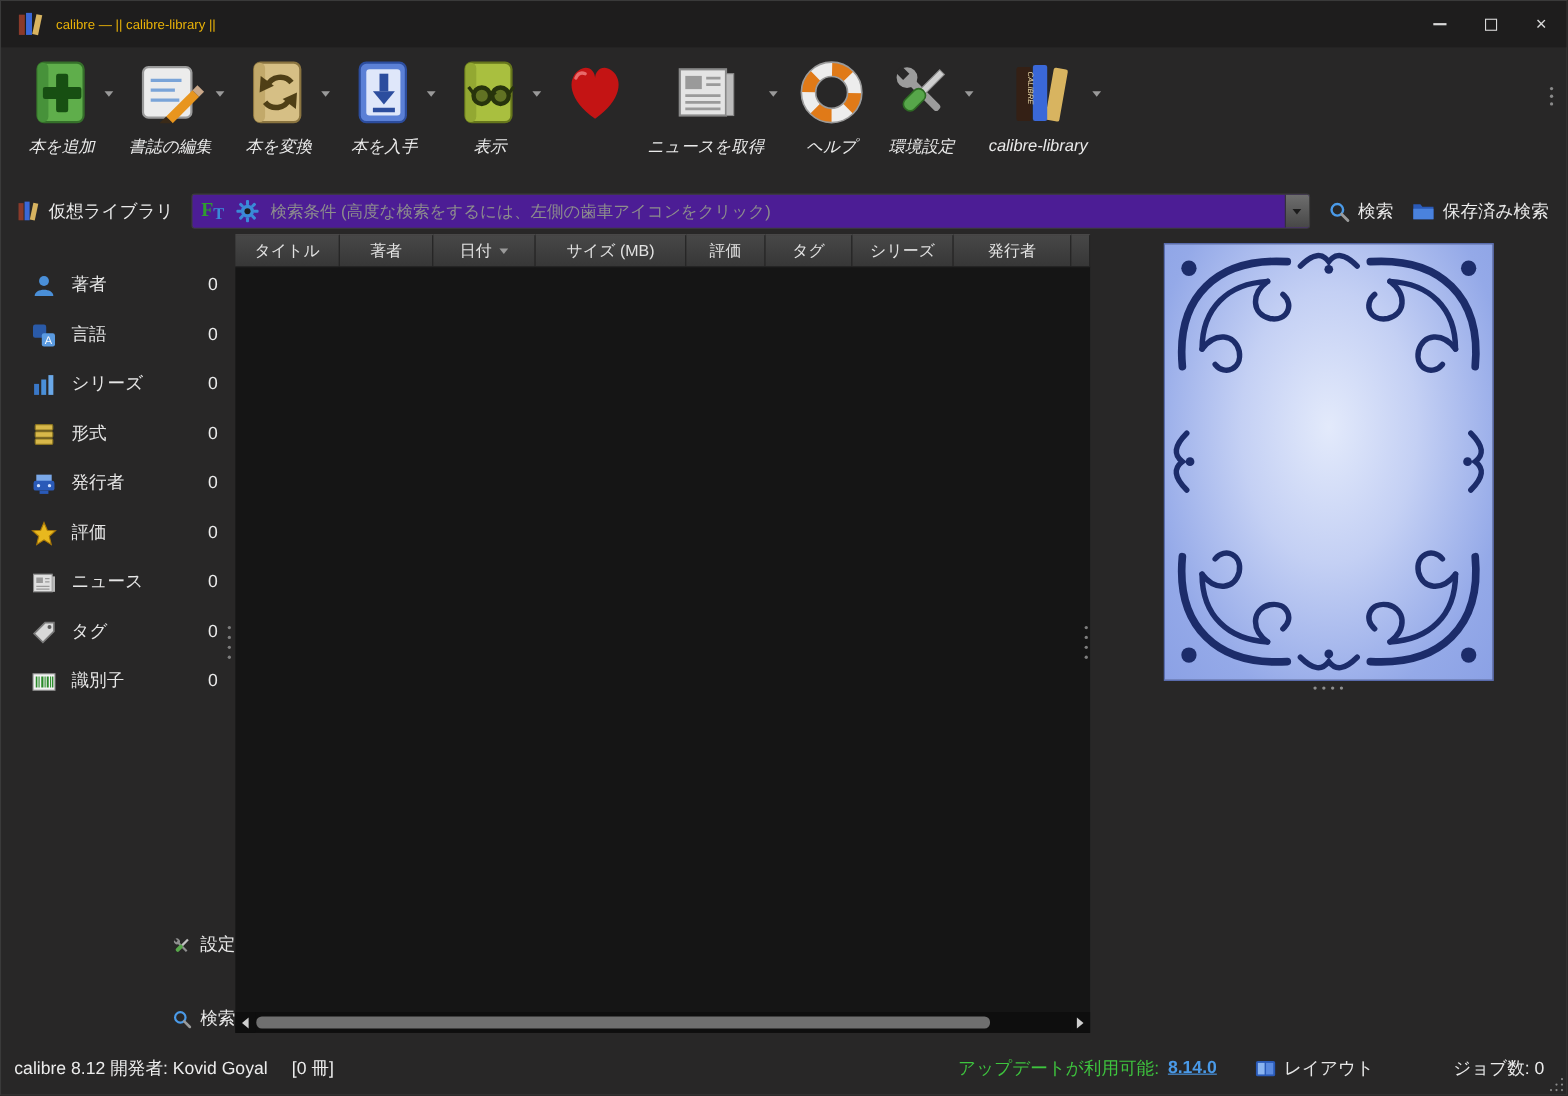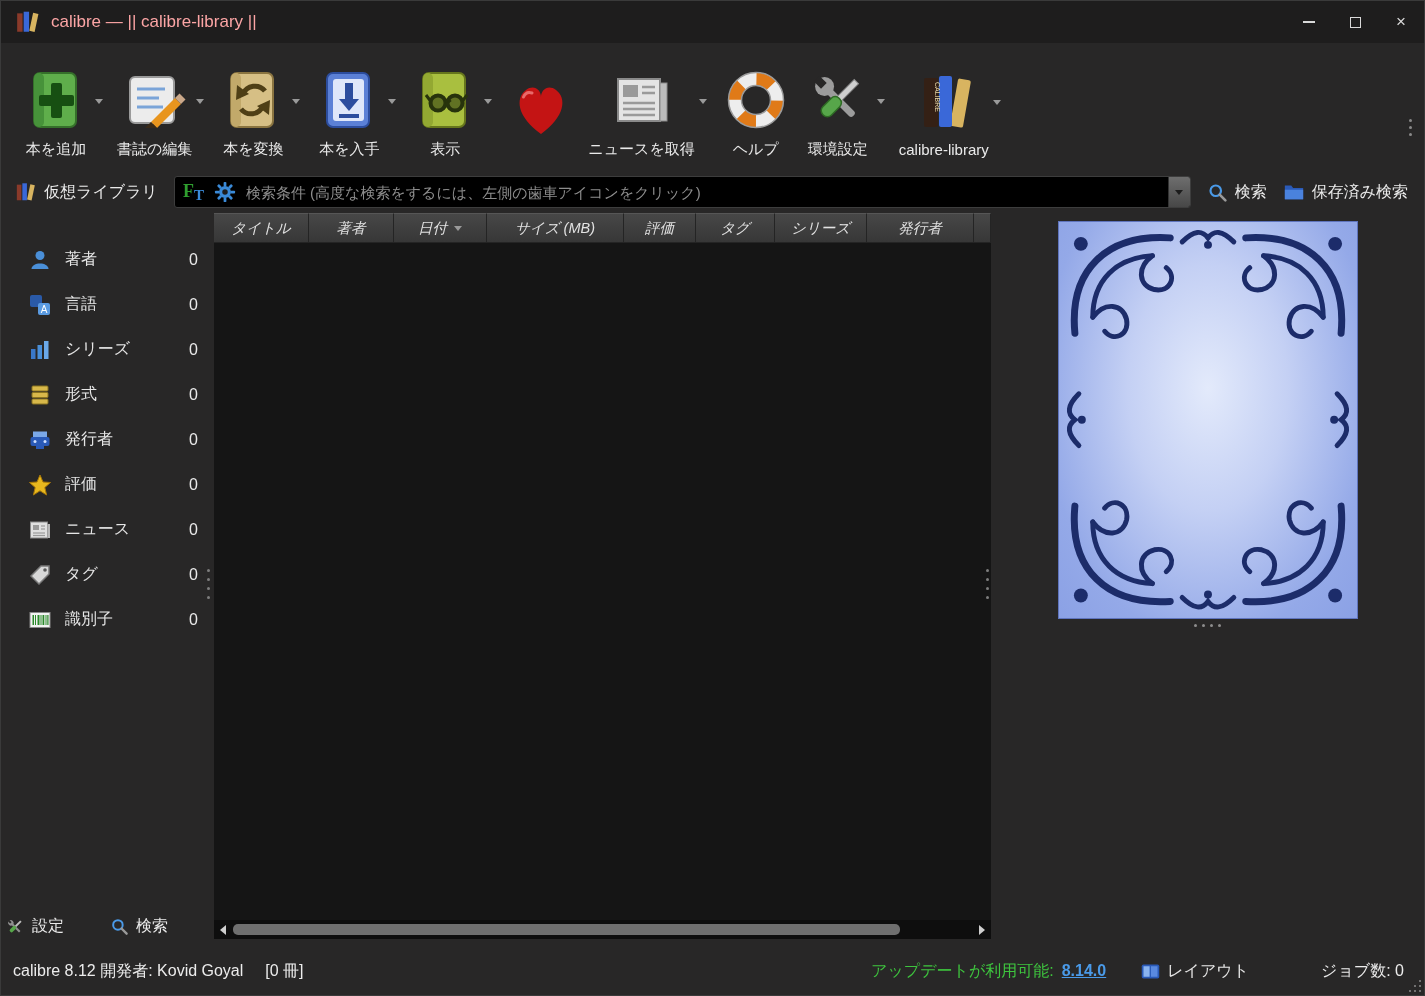--- a/index.html
+++ b/index.html
@@ -5,64 +5,64 @@
   * { margin:0; padding:0; box-sizing:border-box; }
   html,body { width:1425px; height:996px; }
   body {
     background:#282727; color:#e6e6e6; overflow:hidden;
     font-family:"Liberation Sans","DejaVu Sans",sans-serif;
   }
   .window { width:1425px; height:996px; display:flex; flex-direction:column; border:1px solid #3a3a3a; background:#282727; }
 
   
   .titlebar { height:42px; flex:0 0 auto; background:#1e1d1d; display:flex; align-items:center; padding:0 0 0 14px; }
-  .titlebar .title { margin-left:10px; font-size:17px; color:#fca5a5; }
+  .titlebar .title { margin-left:10px; font-size:12px; color:#eab308; }
   .win-controls { margin-left:auto; display:flex; height:100%; }
   .win-btn { width:46px; height:100%; display:flex; align-items:center; justify-content:center; color:#d9d9d9; font-size:17px; }
   .max-glyph { width:11px; height:11px; border:1.5px solid #d9d9d9; }
   .min-glyph { width:12px; height:1.5px; background:#d9d9d9; }
 
   
-  .toolbar { height:132px; flex:0 0 auto; display:flex; align-items:center; padding:8px 8px 0 16px; }
+  .toolbar { height:132px; flex:0 0 auto; display:flex; align-items:flex-start; padding:8px 8px 0 16px;font-style:italic; }
   .tb-group { display:flex; align-items:flex-start; margin-right:4px; }
   .tb-item { display:flex; flex-direction:column; align-items:center; min-width:78px; padding:0 4px; cursor:default; }
   .tb-icon { width:66px; height:66px; display:flex; align-items:center; justify-content:center; }
   .tb-label { font-size:15px; color:#eaeaea; margin-top:7px; white-space:nowrap; }
   .caret { width:0; height:0; border-left:4.5px solid transparent; border-right:4.5px solid transparent; border-top:5.5px solid #9a9a9a; }
   .tb-caret { margin-top:32px; margin-right:6px; }
   .tb-overflow { margin-left:auto; margin-top:28px; display:flex; flex-direction:column; gap:4px; padding-right:4px; }
   .tb-overflow i { width:3px; height:3px; border-radius:50%; background:#8a8a8a; }
 
   
   .search-row { height:38px; flex:0 0 auto; display:flex; align-items:center; padding:0 16px 4px 14px; }
   .vl-btn { display:flex; align-items:center; gap:7px; font-size:16px; color:#eaeaea; margin-right:16px; white-space:nowrap;font-family:Liberation Mono, monospace; }
-  .search-box { flex:1; height:32px; background:#000000; border:1px solid #3d3d3d; border-radius:3px; display:flex; align-items:center; padding-left:8px; overflow:hidden; }
+  .search-box { flex:1; height:32px; background:#4c1d95; border:1px solid #3d3d3d; border-radius:3px; display:flex; align-items:center; padding-left:8px; overflow:hidden; }
   .ft { font-family:"Liberation Serif","DejaVu Serif",serif; font-weight:bold; margin-right:10px; white-space:nowrap; }
   .ft-f { color:#2f9e2f; font-size:18px; }
   .ft-t { color:#3a8ad8; font-size:15px; vertical-align:-3px; }
   .gear-btn { margin-right:10px; display:flex; align-items:center; }
   .search-input { flex:1; height:100%; background:transparent; border:none; outline:none; color:#cfcfcf; font-size:15px; font-family:inherit; }
   .search-input::placeholder { color:#8d8d8d; }
   .sb-drop { width:22px; height:30px; flex:0 0 auto; background:linear-gradient(#6e6e6e,#474747); border-left:1px solid #333; display:flex; align-items:center; justify-content:center; }
   .sb-drop .caret { border-top-color:#1c1c1c; }
   .search-btn, .saved-btn { display:flex; align-items:center; gap:7px; font-size:16px; color:#eaeaea; margin-left:16px; white-space:nowrap; }
 
   
   .main { flex:1; min-height:0; display:flex; position:relative; }
 
   .tagbrowser { width:213px; flex:0 0 auto; display:flex; flex-direction:column; padding-top:24px; }
   .tb-row { height:45px; flex:0 0 auto; display:flex; align-items:center; gap:12px; padding:0 16px 0 26px; font-size:16px; }
   .tb-row .icon-c { width:26px; display:flex; justify-content:center; }
   .tb-row .count { margin-left:auto; color:#eaeaea; }
   .si { width:24px; height:24px; display:block; }
-  .tagbrowser-footer { margin-top:auto; display:flex; align-items:flex-start; gap:46px; padding:0 0 10px 4px; }
+  .tagbrowser-footer { margin-top:auto; display:flex; align-items:flex-end; gap:46px; padding:0 0 10px 4px;flex-direction:column; }
   .foot-btn { display:flex; align-items:center; gap:7px; font-size:16px; color:#eaeaea; }
 
   .booklist { flex:1; min-width:0; display:flex; flex-direction:column; padding-bottom:8px; }
-  .bl-header { height:30px; flex:0 0 auto; display:flex;font-style:italic; }
+  .bl-header { height:30px; flex:0 0 auto; display:flex; }
   .bl-col { background:linear-gradient(#474747,#373737); border-right:1px solid #242424; border-top:1px solid #565656; border-bottom:1px solid #242424;
             display:flex; align-items:center; justify-content:center; gap:7px; font-size:14.5px; color:#e2e2e2; white-space:nowrap; }
   .bl-body { flex:1; background:#151515; }
   .hscroll { height:19px; flex:0 0 auto; background:#0e0e0e; display:flex; align-items:center; }
   .hs-btn { width:18px; height:19px; display:flex; align-items:center; justify-content:center; background:#0e0e0e; }
   .tri-left  { width:0; height:0; border-top:5px solid transparent; border-bottom:5px solid transparent; border-right:6px solid #cfcfcf; }
   .tri-right { width:0; height:0; border-top:5px solid transparent; border-bottom:5px solid transparent; border-left:6px solid #cfcfcf; }
   .hs-track { flex:1; height:19px; position:relative; }
   .hs-thumb { position:absolute; left:1px; top:4px; height:11px; width:90%; background:#6f6f6f; border-radius:5px; }
 

